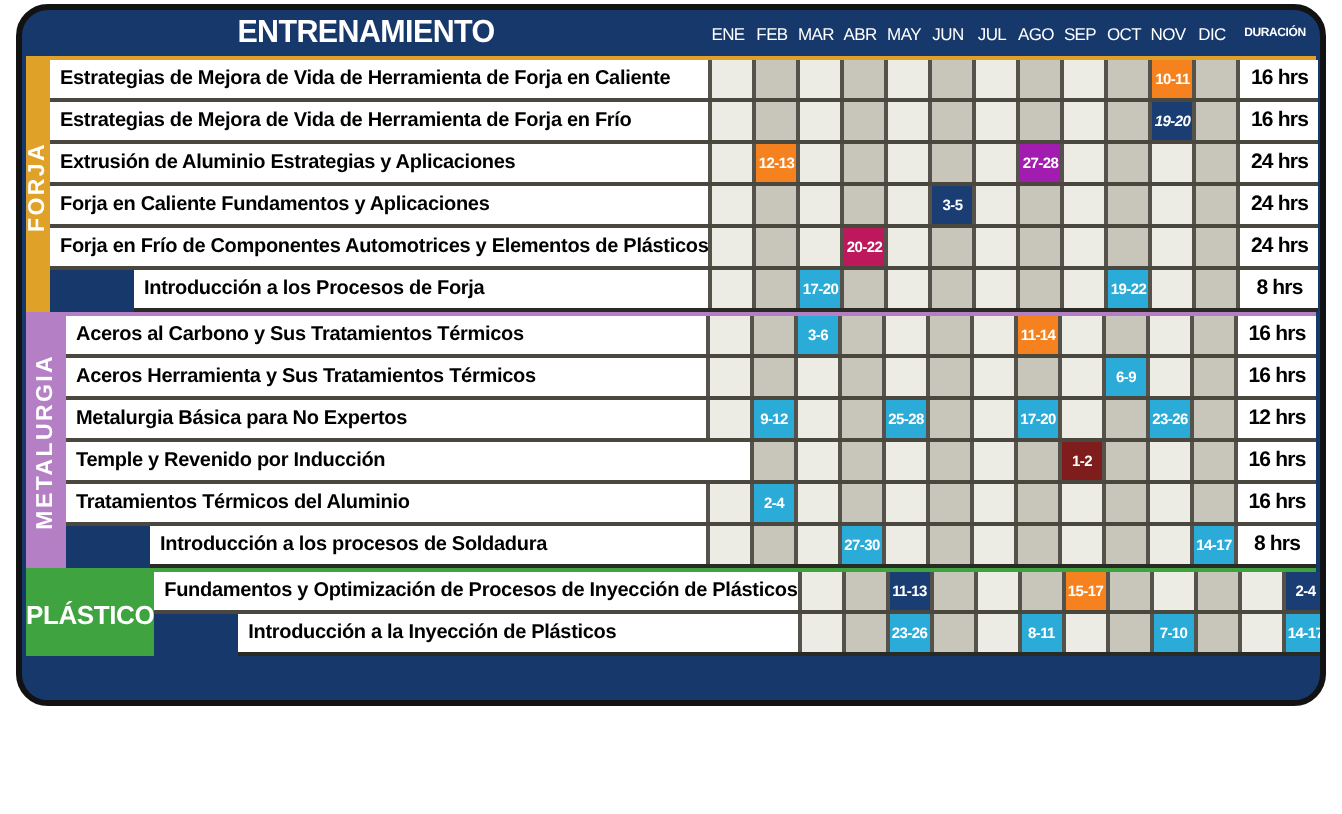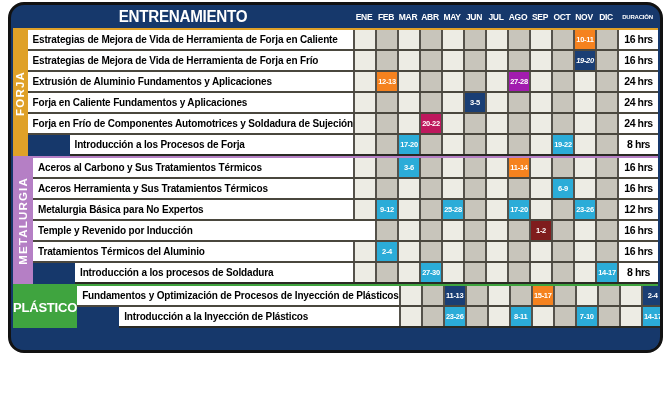--- a/index.html
+++ b/index.html
@@ -10,21 +10,21 @@
   .legend-item { display:flex; align-items:center; gap:5px; font-size:8px; font-weight:bold; color:#29242b; }
   .swatch { width:11px; height:11px; display:inline-block; }
 
   
   .card { position:absolute; left:8px; top:2px; width:655px; height:351px; background:#16386B;
           border:3px solid #121212; border-radius:16px; overflow:hidden; padding:0 2px; }
 
   .hdr { display:flex; height:23px; align-items:center; }
   .htitle { width:340px; text-align:center; color:#ffffff; font-weight:bold; font-size:16px;
             letter-spacing:-0.3px; transform:scaleX(0.95); }
-  .mhead { width:22px; text-align:center; color:#ffffff; font-weight:bold; font-size:8.5px; letter-spacing:-0.3px; }
+  .mhead { width:22px; text-align:center; color:#ffffff; font-weight:normal; font-size:8.5px; letter-spacing:-0.3px; }
   .dhead { width:41px; text-align:center; color:#ffffff; font-weight:bold; font-size:6px; letter-spacing:-0.2px; }
 
   .divider { height:2px; width:100%; }
   .group { display:flex; }
   .glabel { width:20px; color:#ffffff; font-weight:bold; display:flex; align-items:center; justify-content:center; }
   .glabel.vlabel span { writing-mode:vertical-rl; transform:rotate(180deg); font-size:11.5px; letter-spacing:1.2px; }
   .glabel.hlabel { width:68px; font-size:13px; letter-spacing:-0.2px; }
   .rows { flex:1; }
 
   .crow { display:flex; height:21px; border-bottom:2px solid #4A473E; background:#ffffff; }
@@ -109,21 +109,21 @@
             <div class="mcell dark"></div>
             <div class="mcell light"></div>
             <div class="mcell dark"></div>
             <div class="mcell light"></div>
             <div class="mcell dark"></div>
             <div class="mcell light" style="background: rgb(26, 62, 116); font-style: italic;">19-20</div>
             <div class="mcell dark"></div>
             <div class="dur">16 hrs</div>
           </div>
           <div class="crow">
-            <div class="ctitle">Extrusión de Aluminio Fundamentos y Aplicaciones</div>
+            <div class="ctitle">Extrusión de Aluminio Estrategias y Aplicaciones</div>
             <div class="mcell light"></div>
             <div class="mcell dark" style="background: rgb(245, 130, 31);">12-13</div>
             <div class="mcell light"></div>
             <div class="mcell dark"></div>
             <div class="mcell light"></div>
             <div class="mcell dark"></div>
             <div class="mcell light"></div>
             <div class="mcell dark" style="background: #a21caf;">27-28</div>
             <div class="mcell light"></div>
             <div class="mcell dark"></div>
@@ -141,21 +141,21 @@
             <div class="mcell dark" style="background: rgb(26, 62, 116);">3-5</div>
             <div class="mcell light"></div>
             <div class="mcell dark"></div>
             <div class="mcell light"></div>
             <div class="mcell dark"></div>
             <div class="mcell light"></div>
             <div class="mcell dark"></div>
             <div class="dur">24 hrs</div>
           </div>
           <div class="crow">
-            <div class="ctitle">Forja en Frío de Componentes Automotrices y Soldadura de Sujeción</div>
+            <div class="ctitle">Forja en Frío de Componentes Automotrices y Elementos de Plásticos</div>
             <div class="mcell light"></div>
             <div class="mcell dark"></div>
             <div class="mcell light"></div>
             <div class="mcell dark" style="background: #be185d;">20-22</div>
             <div class="mcell light"></div>
             <div class="mcell dark"></div>
             <div class="mcell light"></div>
             <div class="mcell dark"></div>
             <div class="mcell light"></div>
             <div class="mcell dark"></div>

